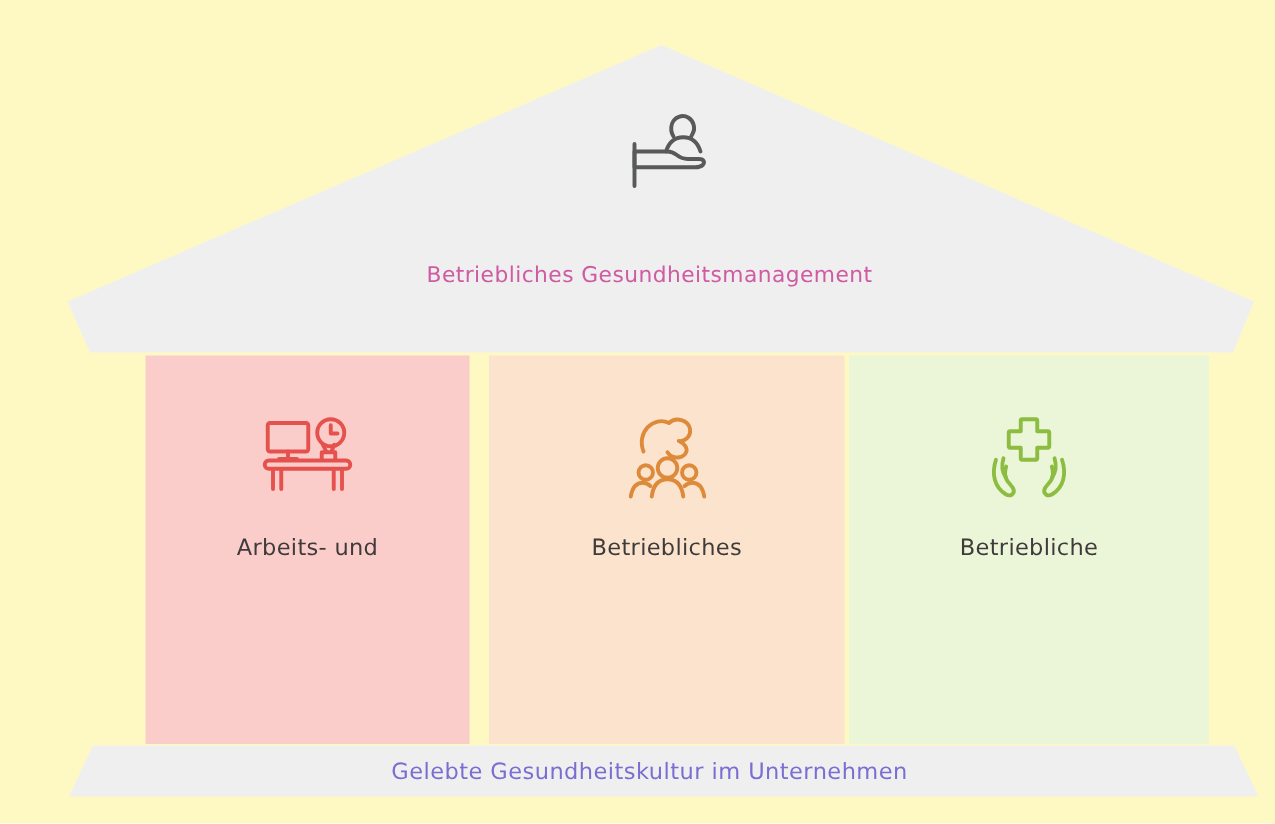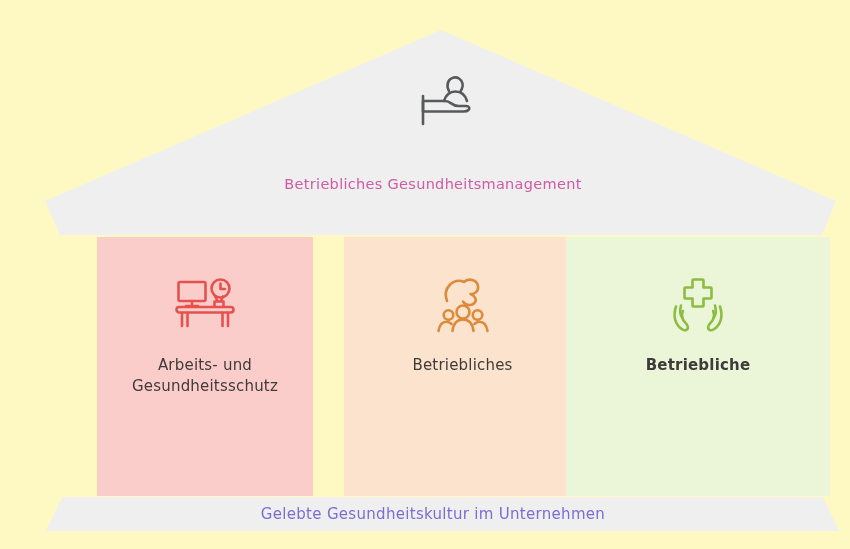--- a/index.html
+++ b/index.html
@@ -33,22 +33,22 @@
   .roof-icon {
     position: absolute;
     left: 411px; top: 70px;
   }
   .pillar {
     position: absolute;
     top: 237px;
     height: 259px;
   }
   .pillar-1 { left: 81px;  width: 216px; background: #fbcdca; margin-left: 16px; }
-  .pillar-2 { left: 344px; width: 237px; background: #fce3cd; }
-  .pillar-3 { left: 566px; width: 264px; background: #ebf5d8; font-weight: bold; }
+  .pillar-2 { left: 326px; width: 237px; background: #fce3cd; }
+  .pillar-3 { left: 566px; width: 240px; background: #ebf5d8; }
   .pillar-icon {
     position: absolute;
     left: 50%; top: 38px;
     transform: translateX(-50%);
   }
   .pillar-label {
     position: absolute;
     left: 0; top: 118px;
     width: 100%;
     text-align: center;
@@ -97,21 +97,20 @@
       <path d="M44.5 26 l-2.5-5"></path>
       <path d="M48 26 l1.8-4.5"></path>
       <rect x="3.5" y="32" width="57" height="5.5" rx="2.75"></rect>
       <path d="M9 38 v13"></path>
       <path d="M14.5 38 v13"></path>
       <path d="M49.5 38 v13"></path>
       <path d="M55 38 v13"></path>
     </svg>
     <div class="pillar-label">
       <div>Arbeits- und</div>
-      <div>Gesundheitsschutz</div>
     </div>
   </div>
 
   <div class="pillar pillar-2">
     <svg class="pillar-icon" width="64" height="60" viewBox="0 0 64 60" fill="none" stroke="#dd8a3a" stroke-width="2.6" stroke-linecap="round" stroke-linejoin="round">
       <path d="M16 26 C11 13 23 2 33 7 C37.5 2.5 46 5 47 11 C47.8 16 43.5 19.5 39.5 19 C43.5 20.5 46.5 24.5 43.5 28 C40.5 31.2 34.5 30.5 32 26.5"></path>
       <circle cx="32" cy="37" r="6.5"></circle>
       <circle cx="17.5" cy="40" r="4.8"></circle>
       <circle cx="46.5" cy="40" r="4.8"></circle>
       <path d="M21.5 56 C22.5 48 26.5 44.5 32 44.5 C37.5 44.5 41.5 48 42.5 56"></path>

